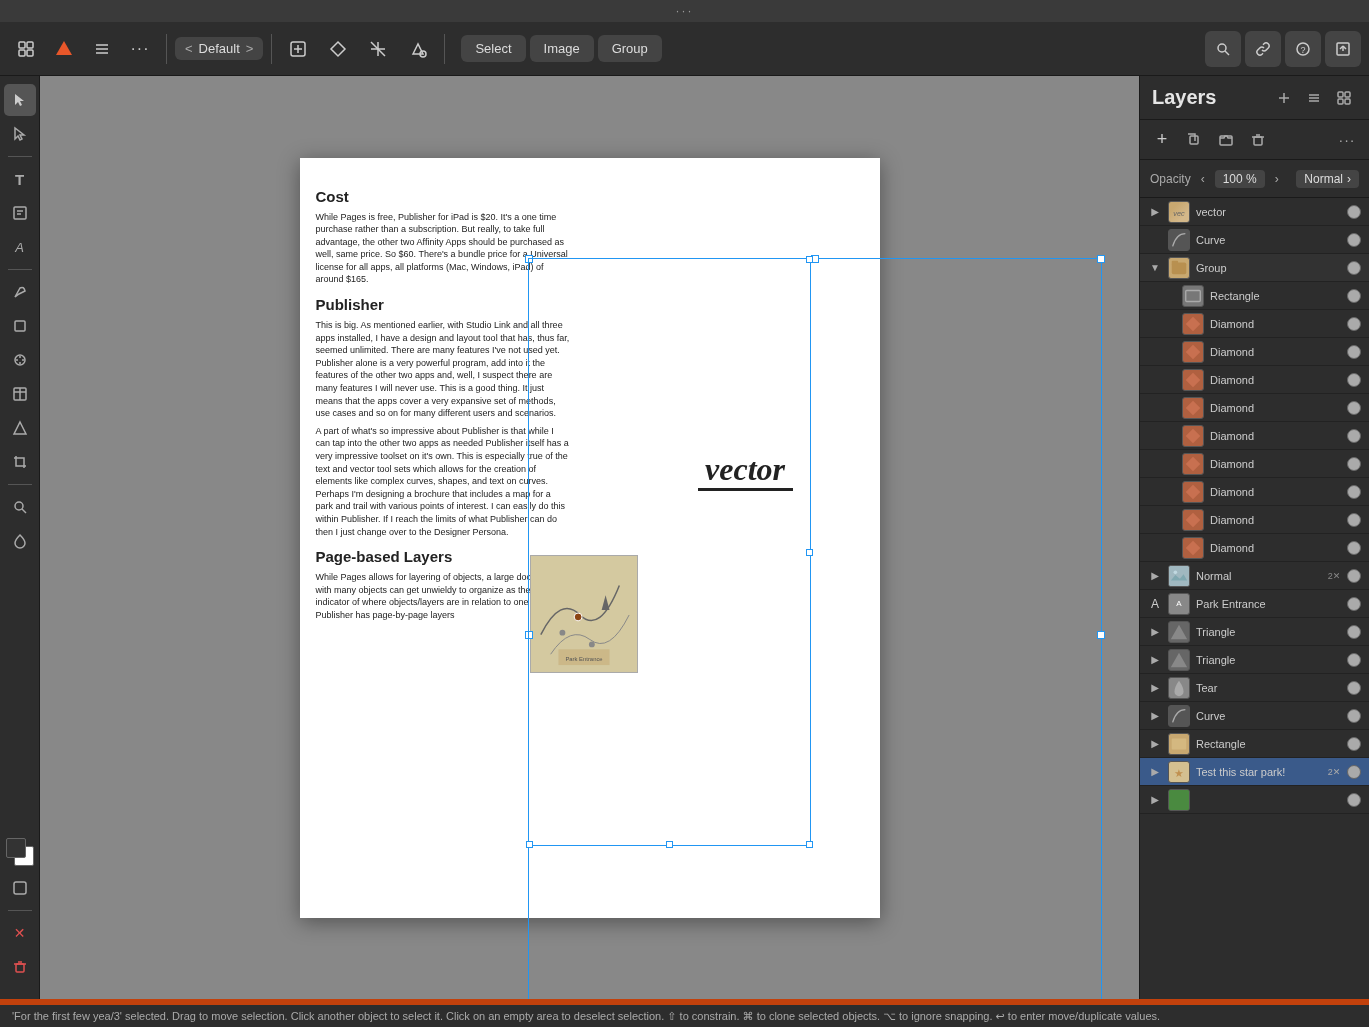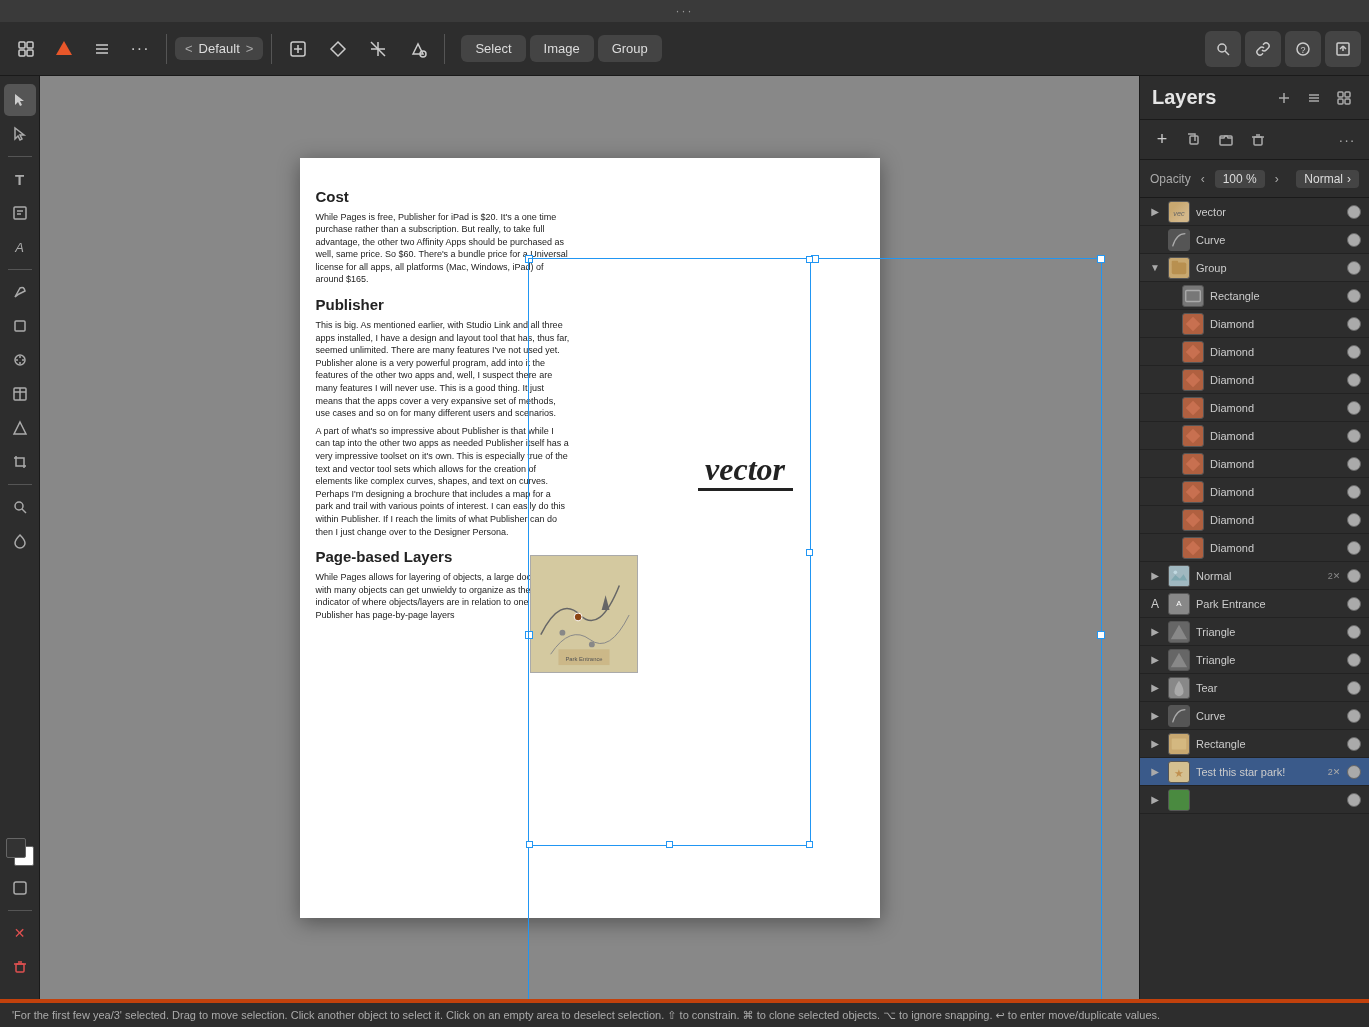--- a/index.html
+++ b/index.html
@@ -92,21 +92,21 @@
     .layer-item.group { background: #323232; }
     .layer-expand { width: 14px; color: #aaa; font-size: 10px; display: flex; align-items: center; justify-content: center; }
     .layer-thumb { width: 22px; height: 22px; border-radius: 3px; border: 1px solid #555; overflow: hidden; display: flex; align-items: center; justify-content: center; flex-shrink: 0; }
     .layer-name { flex: 1; font-size: 11px; color: #ccc; overflow: hidden; text-overflow: ellipsis; white-space: nowrap; }
     .layer-vis { width: 14px; height: 14px; border-radius: 50%; border: 1.5px solid #666; flex-shrink: 0; }
     .layer-vis.visible { background: #aaa; }
     .layer-icon { width: 14px; height: 14px; color: #888; font-size: 10px; display: flex; align-items: center; justify-content: center; flex-shrink: 0; }
     .layer-indent { padding-left: 22px; }
 
     
-    .status-bar { height: 28px; background: #2d2d2d; border-top: 4px solid #c2410c; display: flex; align-items: center; padding: 0 12px; }
+    .status-bar { height: 28px; background: #2d2d2d; border-top: 6px solid #c2410c; display: flex; align-items: center; padding: 0 12px; }
     .status-text { font-size: 11px; color: #aaa; white-space: nowrap; overflow: hidden; text-overflow: ellipsis; }
 
     
     .thumb-vector { background: linear-gradient(135deg, #c8a870 25%, #d4b88a 75%); }
     .thumb-text { background: #888; color: #fff; font-size: 8px; display: flex; align-items: center; justify-content: center; }
   </style>
 </head>
 <body>
 
 <div class="menu-bar">

